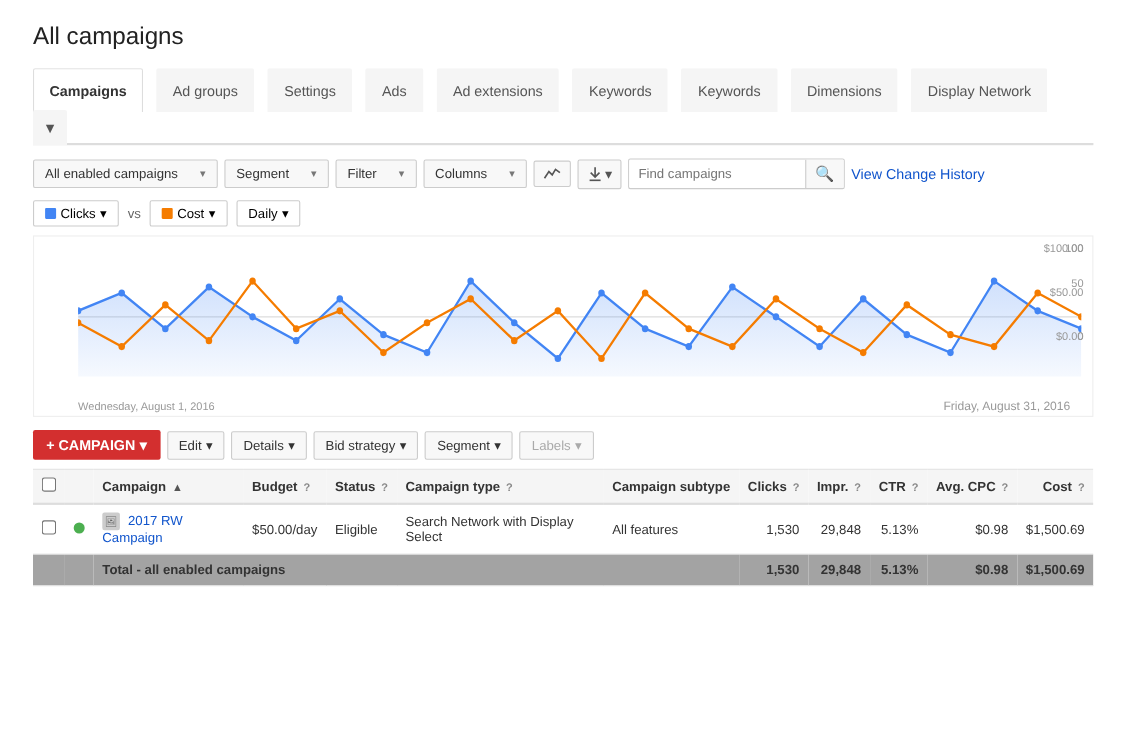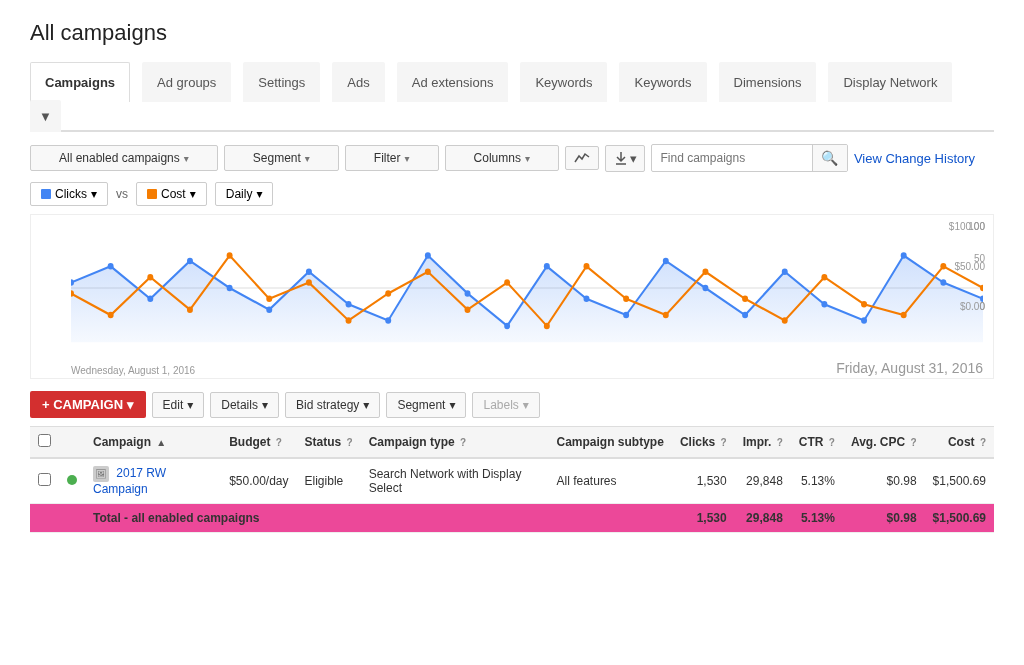--- a/index.html
+++ b/index.html
@@ -8,39 +8,39 @@
     h1 { font-size: 22px; font-weight: 400; margin-bottom: 16px; color: #222; }
 
     
     .tabs { display: flex; border-bottom: 2px solid #ddd; margin-bottom: 12px; flex-wrap: wrap; }
     .tab { padding: 12px 14px; cursor: pointer; font-size: 13px; color: #555; border: 1px solid transparent; border-bottom: none; margin-bottom: -2px; background: #f5f5f5; margin-right: 12px; border-radius: 2px 2px 0 0; }
     .tab.active { background: #fff; border-color: #ddd; border-bottom-color: #fff; color: #333; font-weight: bold; }
     .tab-more { padding: 8px 8px; background: #f5f5f5; border: 1px solid transparent; border-bottom: none; margin-bottom: -2px; border-radius: 2px 2px 0 0; cursor: pointer; color: #555; }
 
     
     .toolbar { display: flex; align-items: center; gap: 6px; margin-bottom: 10px; flex-wrap: wrap; }
-    .toolbar-btn { padding: 5px 28px; border: 1px solid #ccc; background: #f8f8f8; border-radius: 2px; cursor: pointer; font-size: 12px; color: #333; display: flex; align-items: center; gap: 4px; justify-content: center; }
+    .toolbar-btn { padding: 5px 10px; border: 1px solid #ccc; background: #f8f8f8; border-radius: 2px; cursor: pointer; font-size: 12px; color: #333; display: flex; align-items: center; gap: 20px; justify-content: center; }
     .toolbar-btn .arrow { font-size: 10px; color: #777; }
     .icon-btn { padding: 5px 8px; border: 1px solid #ccc; background: #f8f8f8; border-radius: 2px; cursor: pointer; font-size: 13px; color: #555; display: flex; align-items: center; gap: 2px; }
     .search-box { display: flex; align-items: center; border: 1px solid #ccc; border-radius: 2px; overflow: hidden; }
     .search-box input { border: none; outline: none; padding: 5px 8px; font-size: 12px; width: 160px; }
     .search-box button { background: #f8f8f8; border: none; border-left: 1px solid #ccc; padding: 5px 8px; cursor: pointer; font-size: 14px; }
     .view-history { color: #1155cc; font-size: 13px; cursor: pointer; text-decoration: none; white-space: nowrap; }
 
     
     .chart-controls { display: flex; align-items: center; gap: 8px; margin-bottom: 8px; }
     .metric-btn { padding: 4px 10px; border: 1px solid #ccc; border-radius: 2px; background: #fff; cursor: pointer; font-size: 12px; display: flex; align-items: center; gap: 4px; }
     .metric-btn .color-dot { width: 10px; height: 10px; border-radius: 1px; display: inline-block; }
 
     
     .chart-container { position: relative; background: #fff; border: 1px solid #eee; margin-bottom: 12px; padding: 8px 10px 20px 40px; height: 165px; }
     .chart-svg { width: 100%; height: 130px; }
     .chart-y-label { position: absolute; right: 8px; font-size: 10px; color: #999; }
     .chart-x-left { position: absolute; bottom: 2px; left: 40px; font-size: 10px; color: #999; }
-    .chart-x-right { position: absolute; bottom: 2px; right: 10px; font-size: 14px; color: #999; }
+    .chart-x-right { position: absolute; bottom: 2px; right: 20px; font-size: 11px; color: #999; }
 
     
     .campaign-toolbar { display: flex; align-items: center; gap: 6px; margin-bottom: 8px; }
     .add-campaign-btn { padding: 6px 12px; background: #d32f2f; border: none; border-radius: 2px; color: #fff; cursor: pointer; font-size: 13px; font-weight: bold; display: flex; align-items: center; gap: 4px; }
     .campaign-toolbar-btn { padding: 5px 10px; border: 1px solid #ccc; background: #f8f8f8; border-radius: 2px; cursor: pointer; font-size: 12px; color: #333; display: flex; align-items: center; gap: 4px; }
     .campaign-toolbar-btn.disabled { color: #aaa; cursor: default; }
 
     
     .table-wrap { overflow-x: auto; }
     table { width: 100%; border-collapse: collapse; font-size: 12px; }
@@ -48,21 +48,21 @@
     th.sortable { cursor: pointer; }
     th .help { font-size: 10px; color: #888; margin-left: 2px; }
     td { padding: 7px 8px; border-bottom: 1px solid #eee; vertical-align: middle; }
     .col-check { width: 24px; }
     .col-status { width: 20px; }
     td.num { text-align: right; }
     th.num { text-align: right; }
     .campaign-link { color: #1155cc; text-decoration: none; cursor: pointer; }
     .green-dot { width: 10px; height: 10px; background: #4caf50; border-radius: 50%; display: inline-block; }
     .status-eligible { color: #333; margin-top: 43px; }
-    .total-row td { font-weight: bold; background: #ec4899; }
+    .total-row td { font-weight: bold; background: #a3a3a3; }
     .total-row2 td { font-weight: bold; background: #ebebeb; }
     .campaign-icon { width: 16px; height: 16px; background: #ccc; display: inline-block; border-radius: 2px; margin-right: 4px; vertical-align: middle; font-size: 9px; color: #666; text-align: center; line-height: 16px; }
     .sort-arrow { font-size: 10px; margin-left: 2px; color: #555; }
     .up-arrow { display: inline-block; }
   </style>
 </head>
 <body>
 
 <div class="page">
   <h1>All campaigns</h1>

